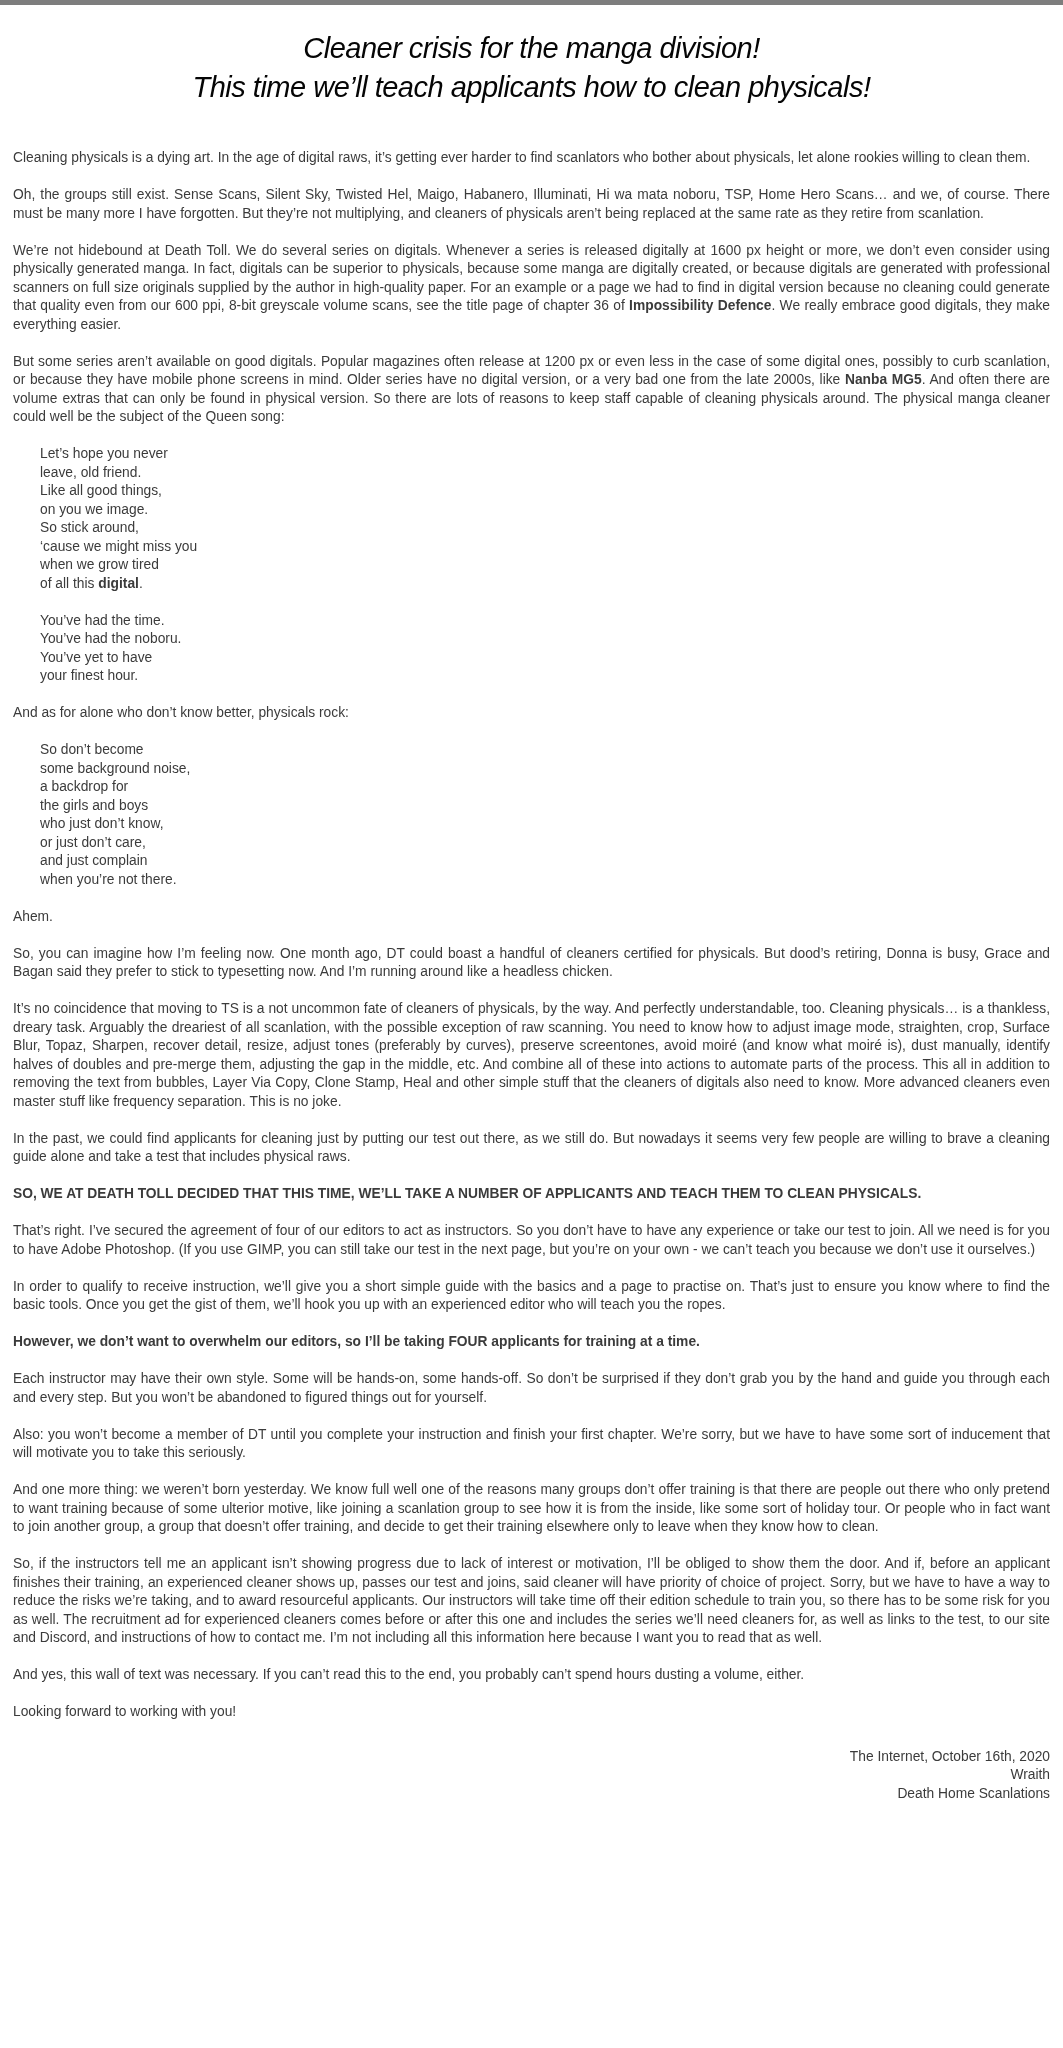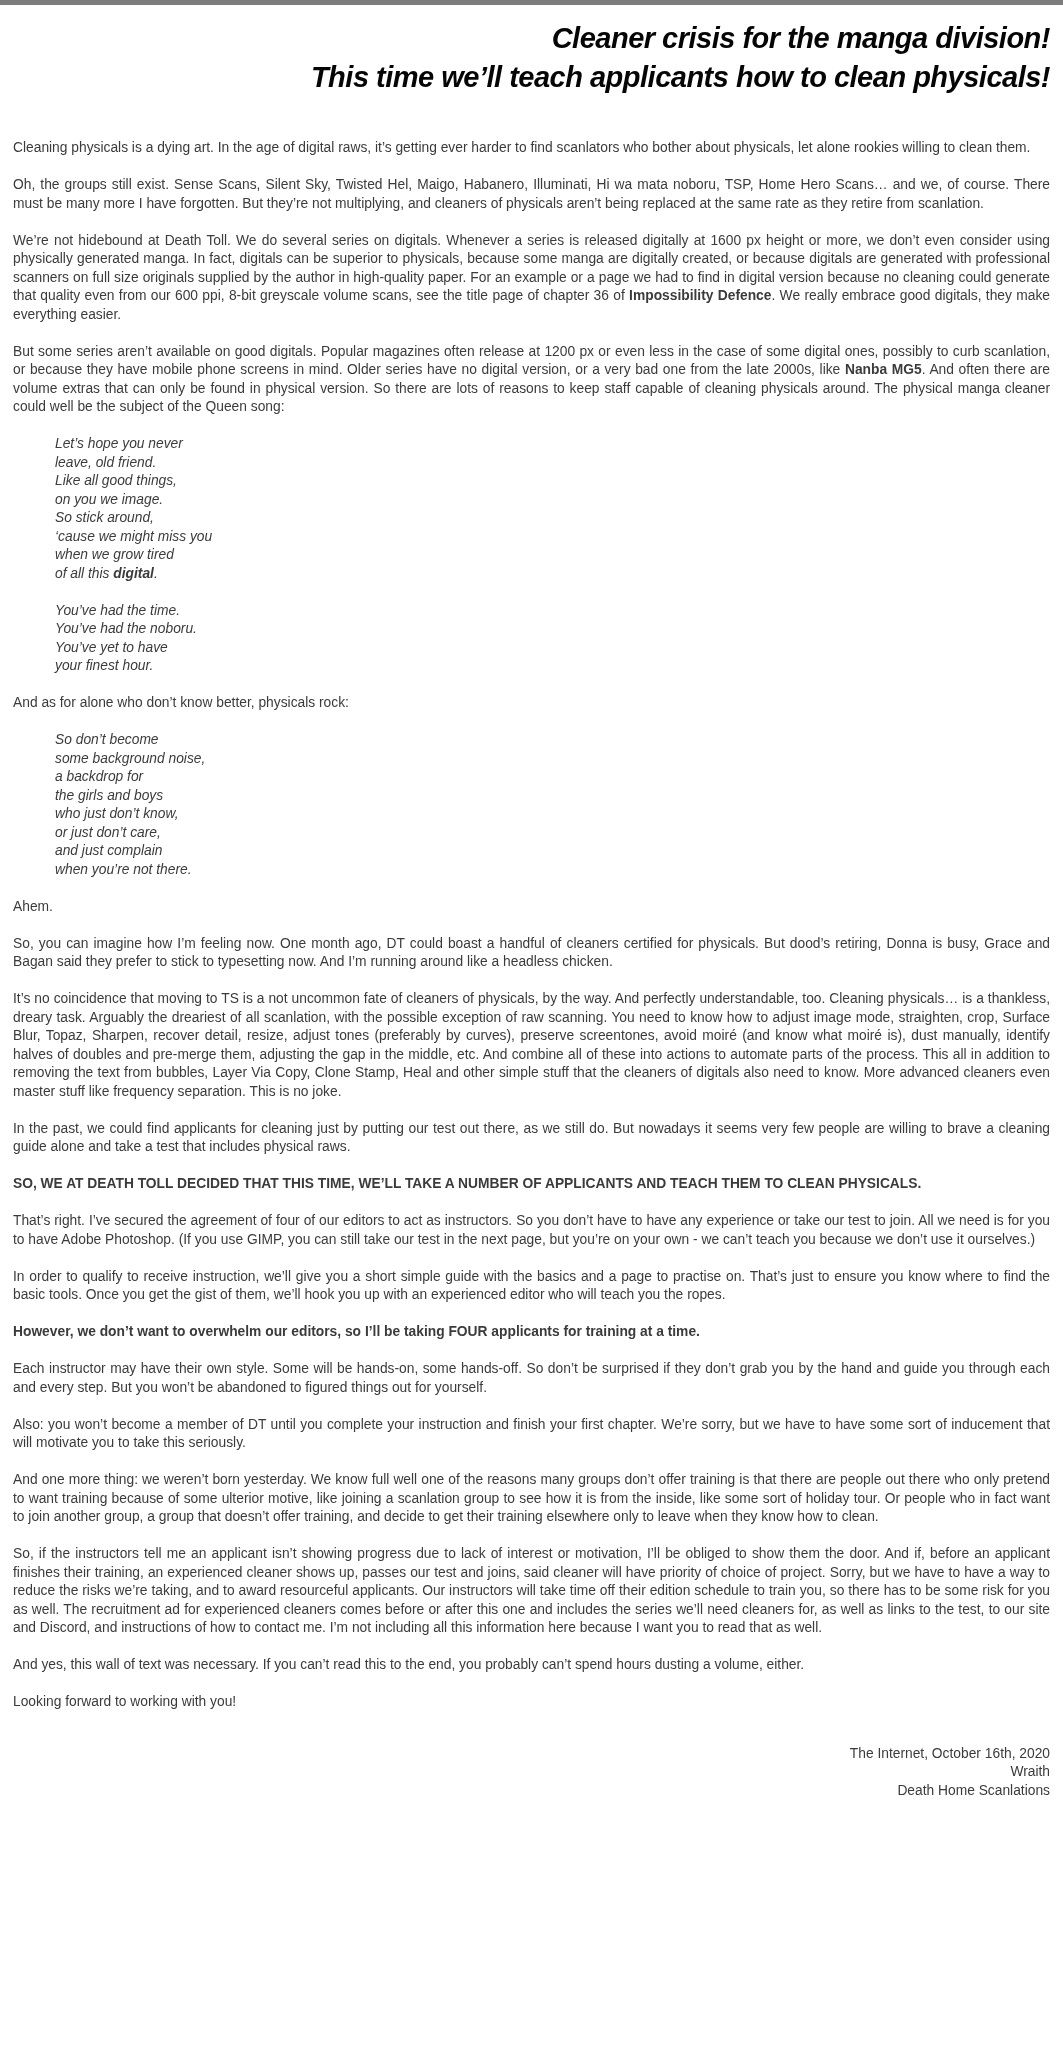--- a/index.html
+++ b/index.html
@@ -11,49 +11,48 @@
   }
   .topbar {
     height: 5px;
     width: 100%;
     background: #7d7d7d;
   }
   .page {
     padding: 8px 13px 10px 13px;
   }
   .title {
-    text-align: right;
-    font-weight: bold;
+    text-align: center;
+    font-weight: normal;
     font-style: italic;
     font-size: 29px;
     line-height: 39px;
     color: #050505;
-    margin: 6px 0 42px 0;
+    margin: 16px 0 42px 0;
     letter-spacing: -0.5px;
   }
   .doc {
     font-size: 13.8px;
     line-height: 18.5px;
     color: #3b3b3b;
     text-align: justify;
   }
   .doc p { margin: 0 0 18.5px 0; }
   .doc p.quote {
-    margin-left: 42px;
-    font-style: italic;
+    margin-left: 27px;
     text-align: left;
   }
   .b { font-weight: bold; }
   .i { }
   .signature {
     text-align: right;
     font-size: 13.8px;
     line-height: 18.5px;
     color: #3b3b3b;
-    margin-top: 33px;
+    margin-top: 26px;
   }
 </style>
 </head>
 <body>
 
 <div class="topbar"></div>
 
 <div class="page">
   <div class="title">
     <div>Cleaner crisis for the manga division!</div>

